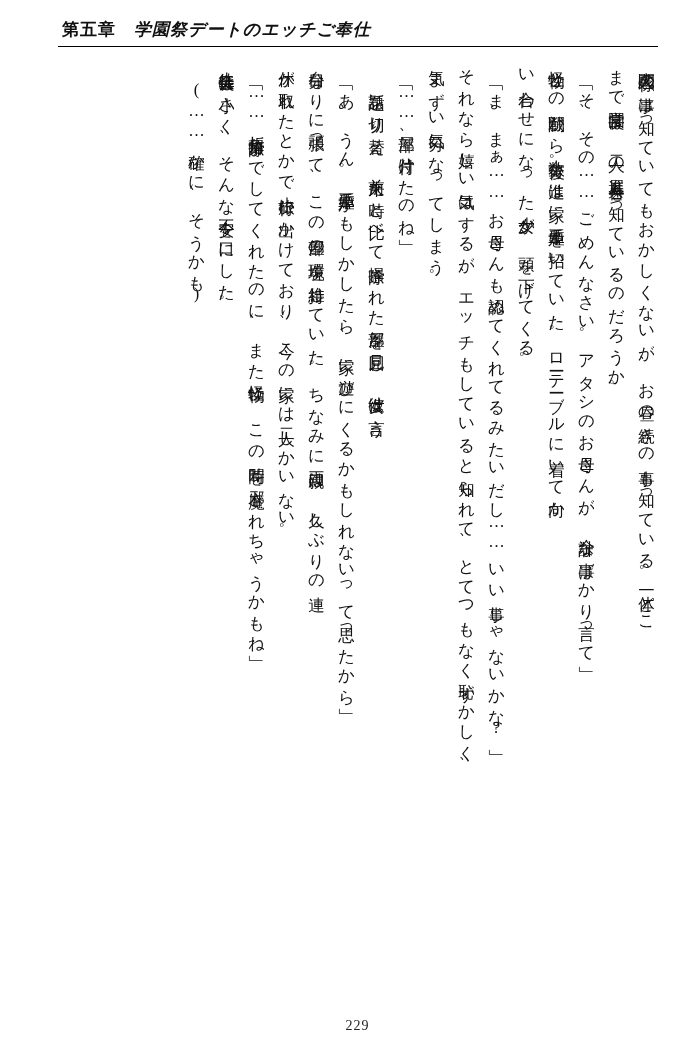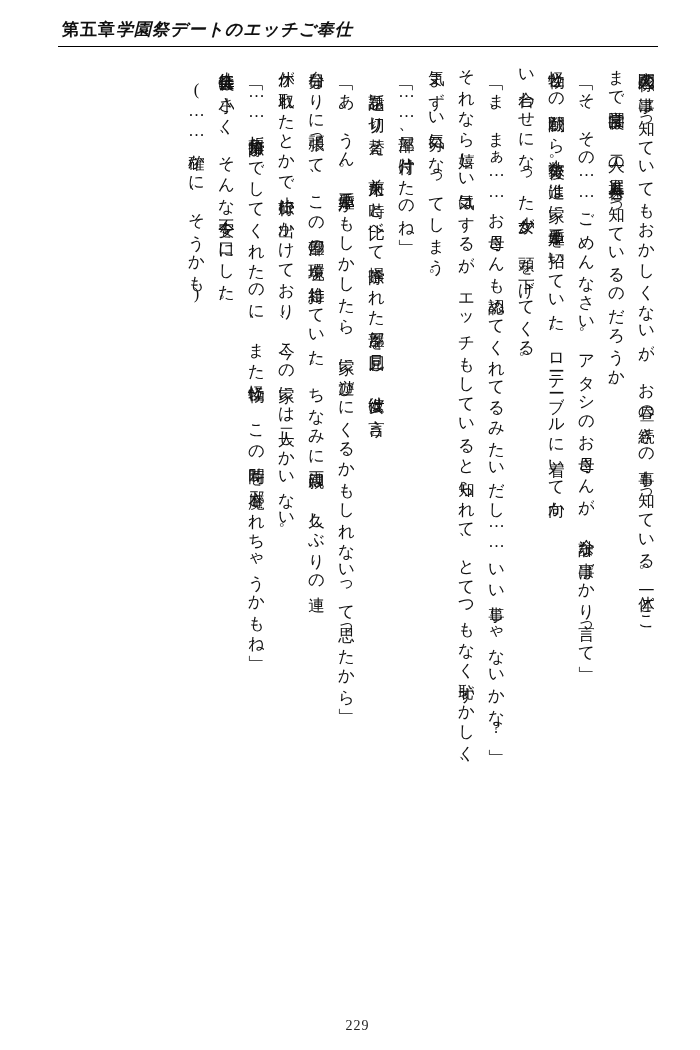--- a/index.html
+++ b/index.html
@@ -26,20 +26,21 @@
 
   
   .chapter-header {
     position: absolute;
     top: 12px;
     left: 62px;
     right: 40px;
     height: 34px;
     display: flex;
     align-items: center;
+    gap: 18px;
     font-size: 17px;
     letter-spacing: 1px;
     font-weight: 600;
     color: #111;
   }
   .chapter-num { white-space: nowrap; }
   .chapter-title { white-space: nowrap; font-style: italic; }
 
   .header-rule {
     position: absolute;

